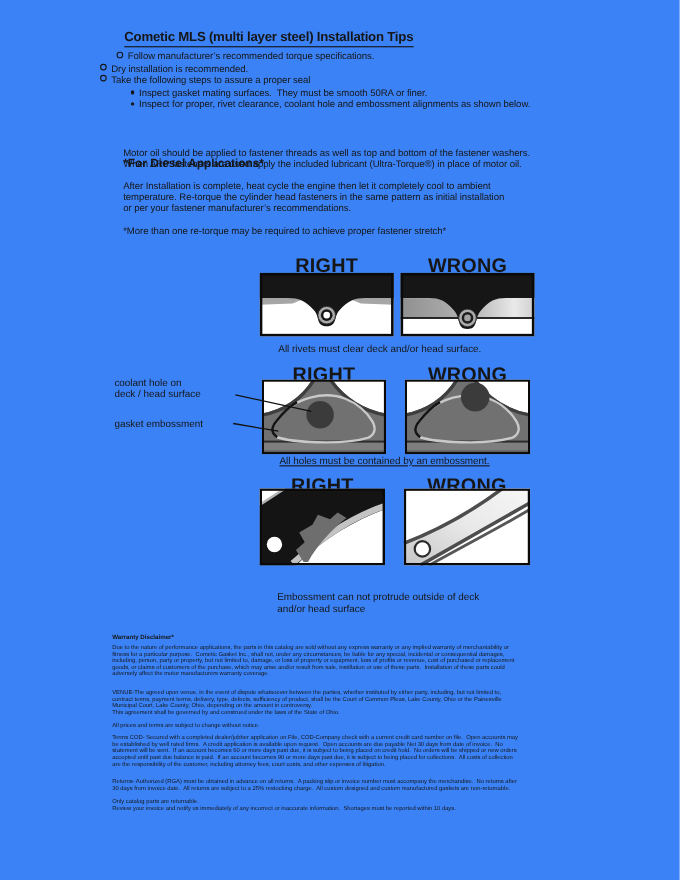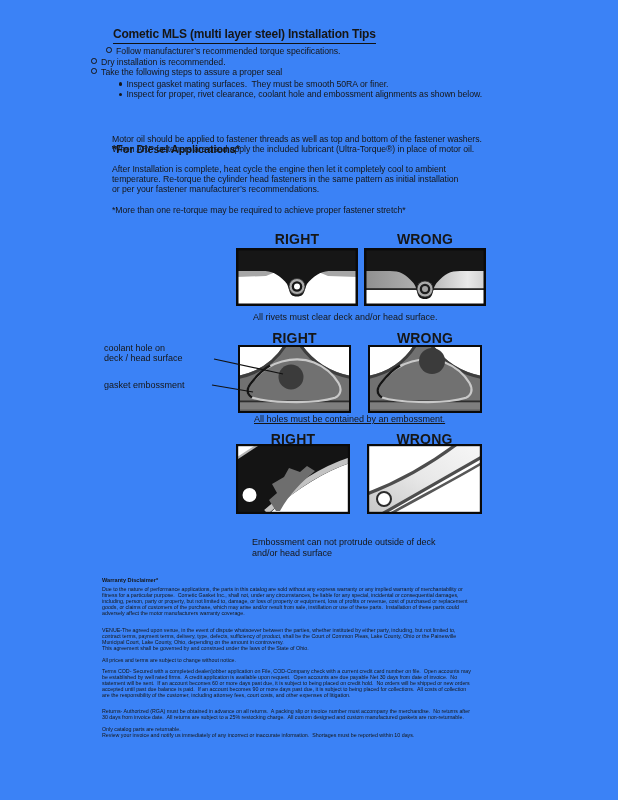--- a/index.html
+++ b/index.html
@@ -12,21 +12,21 @@
     font-size:12px;font-weight:bold;letter-spacing:-0.2px;white-space:pre;
     border-bottom:1.7px solid #111;padding-bottom:2px;display:inline-block;
   }
   .b-item{position:absolute;white-space:pre;font-size:8.7px;letter-spacing:-0.05px;}
   .ob{display:inline-block;width:3.6px;height:3.6px;border:1px solid #161616;border-radius:50%;
       margin-right:4.5px;vertical-align:1px;}
   .fb{display:inline-block;width:3.4px;height:3.4px;background:#161616;border-radius:50%;
       margin-right:4px;vertical-align:1px;}
   .diesel-h{font-size:10.8px;font-weight:bold;white-space:pre;margin-top:25px;}
   .para{font-size:8.7px;line-height:9.8px;letter-spacing:-0.05px;white-space:pre-wrap;}
-  .dlabel{font-size:14px;font-weight:bold;letter-spacing:0.2px;text-align:center;}
+  .dlabel{font-size:18px;font-weight:bold;letter-spacing:0.2px;text-align:center;}
   .caption{font-size:9px;line-height:10.6px;white-space:pre-wrap;margin-left:16px;}
   .side-label{font-size:9px;line-height:10.2px;text-align:left;white-space:pre-wrap;}
   .warr-h{position:absolute;font-size:5.6px;font-weight:bold;white-space:pre;}
   .warr-p{position:absolute;font-size:5.3px;line-height:5.9px;white-space:pre-wrap;width:420px;}
   .pagenum{font-size:13px;letter-spacing:0.4px;white-space:pre;}
   svg{display:block;}
   .overlay{pointer-events:none;}
 </style>
 </head>
 <body>

